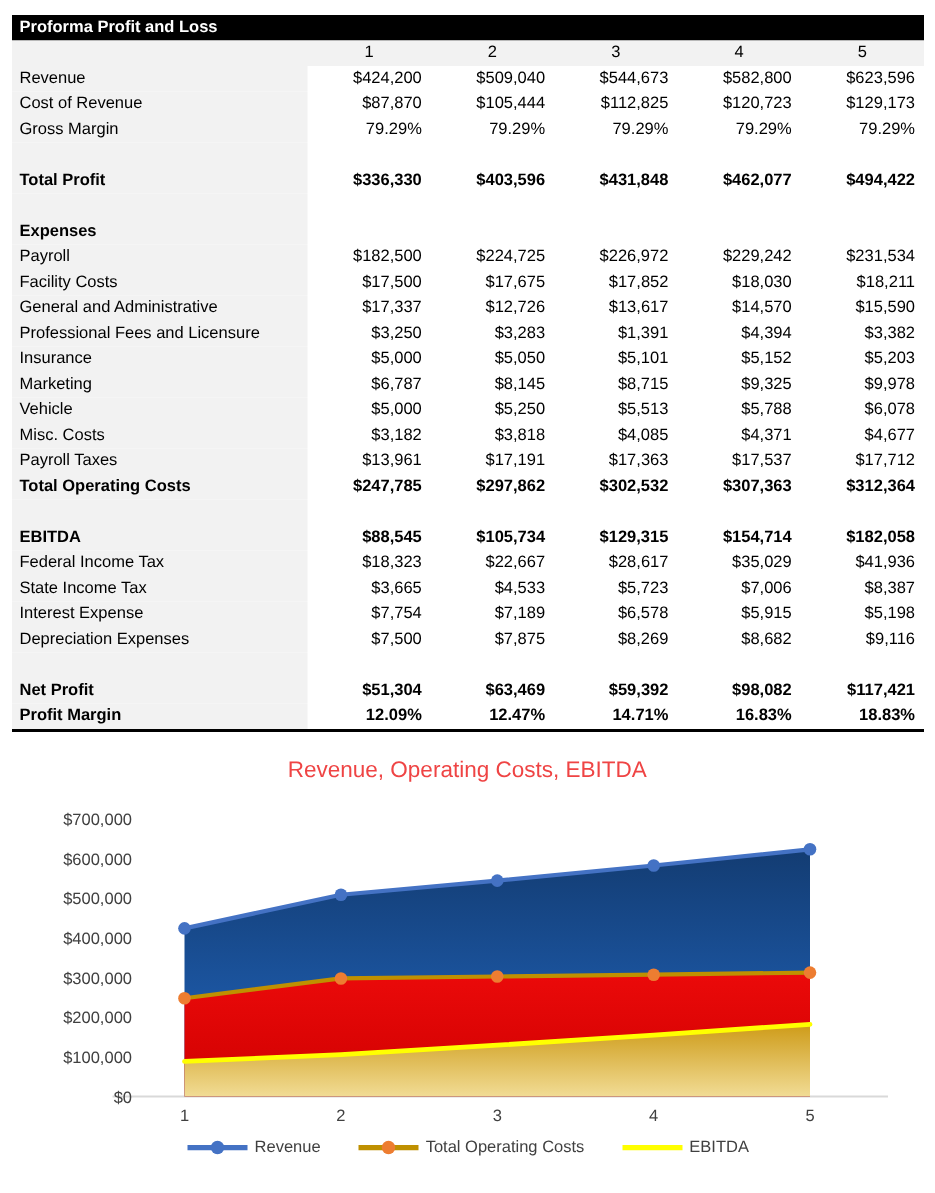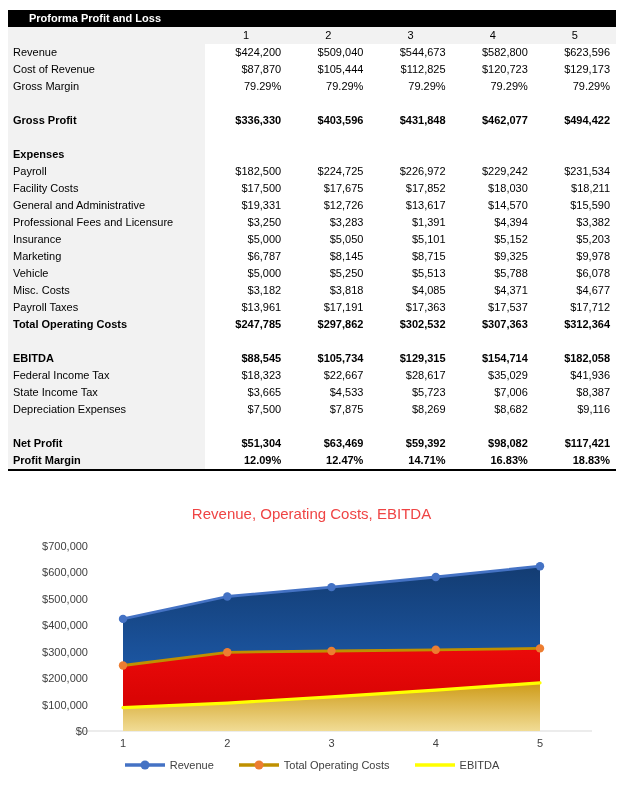--- a/index.html
+++ b/index.html
@@ -2,21 +2,21 @@
 <html><head>
 <meta charset="utf-8">
 <style>
   html,body{margin:0;padding:0;background:#fff;}
   .page{position:relative;width:623px;height:795px;background:#fff;overflow:hidden;
         font-family:"Liberation Sans",sans-serif;color:#000;}
 
   
   .pl-table{position:absolute;left:8px;top:10px;width:608px;border-bottom:2px solid #000;}
   .pl-titlebar{height:17px;background:#000;color:#fff;font-weight:bold;
-               font-size:11px;line-height:17px;padding-left:21px;}
+               font-size:11px;line-height:17px;padding-left:5px;}
   .pl-yearrow{display:flex;height:17px;background:#F2F2F2;font-size:11px;line-height:17px;}
   .pl-row{display:flex;height:17px;font-size:11px;line-height:17px;background:#fff;}
   .pl-row.bold{font-weight:bold;}
   .pl-label{width:197px;min-width:197px;background:#F2F2F2;padding-left:5px;
             box-sizing:border-box;overflow:hidden;white-space:nowrap;}
   .pl-label.ylab{text-align:left;padding-left:0;background:transparent;margin-top:30px;}
   .pl-cols{display:flex;flex:1;}
   .pl-cell{flex:1;text-align:right;padding-right:6px;box-sizing:border-box;white-space:nowrap;}
   .pl-cell.center{text-align:center;padding-right:0;}
 
@@ -75,21 +75,21 @@
         </div>
         <div class="pl-row">
           <div class="pl-label"></div>
           <div class="pl-cell"></div>
           <div class="pl-cell"></div>
           <div class="pl-cell"></div>
           <div class="pl-cell"></div>
           <div class="pl-cell"></div>
         </div>
         <div class="pl-row bold">
-          <div class="pl-label">Gross Profit</div>
+          <div class="pl-label">Total Profit</div>
           <div class="pl-cell">$336,330</div>
           <div class="pl-cell">$403,596</div>
           <div class="pl-cell">$431,848</div>
           <div class="pl-cell">$462,077</div>
           <div class="pl-cell">$494,422</div>
         </div>
         <div class="pl-row">
           <div class="pl-label"></div>
           <div class="pl-cell"></div>
           <div class="pl-cell"></div>
@@ -116,21 +116,21 @@
         <div class="pl-row">
           <div class="pl-label">Facility Costs</div>
           <div class="pl-cell">$17,500</div>
           <div class="pl-cell">$17,675</div>
           <div class="pl-cell">$17,852</div>
           <div class="pl-cell">$18,030</div>
           <div class="pl-cell">$18,211</div>
         </div>
         <div class="pl-row">
           <div class="pl-label">General and Administrative</div>
-          <div class="pl-cell">$19,331</div>
+          <div class="pl-cell">$17,337</div>
           <div class="pl-cell">$12,726</div>
           <div class="pl-cell">$13,617</div>
           <div class="pl-cell">$14,570</div>
           <div class="pl-cell">$15,590</div>
         </div>
         <div class="pl-row">
           <div class="pl-label">Professional Fees and Licensure</div>
           <div class="pl-cell">$3,250</div>
           <div class="pl-cell">$3,283</div>
           <div class="pl-cell">$1,391</div>
@@ -209,20 +209,28 @@
           <div class="pl-cell">$35,029</div>
           <div class="pl-cell">$41,936</div>
         </div>
         <div class="pl-row">
           <div class="pl-label">State Income Tax</div>
           <div class="pl-cell">$3,665</div>
           <div class="pl-cell">$4,533</div>
           <div class="pl-cell">$5,723</div>
           <div class="pl-cell">$7,006</div>
           <div class="pl-cell">$8,387</div>
+        </div>
+        <div class="pl-row">
+          <div class="pl-label">Interest Expense</div>
+          <div class="pl-cell">$7,754</div>
+          <div class="pl-cell">$7,189</div>
+          <div class="pl-cell">$6,578</div>
+          <div class="pl-cell">$5,915</div>
+          <div class="pl-cell">$5,198</div>
         </div>
         <div class="pl-row">
           <div class="pl-label">Depreciation Expenses</div>
           <div class="pl-cell">$7,500</div>
           <div class="pl-cell">$7,875</div>
           <div class="pl-cell">$8,269</div>
           <div class="pl-cell">$8,682</div>
           <div class="pl-cell">$9,116</div>
         </div>
         <div class="pl-row">

